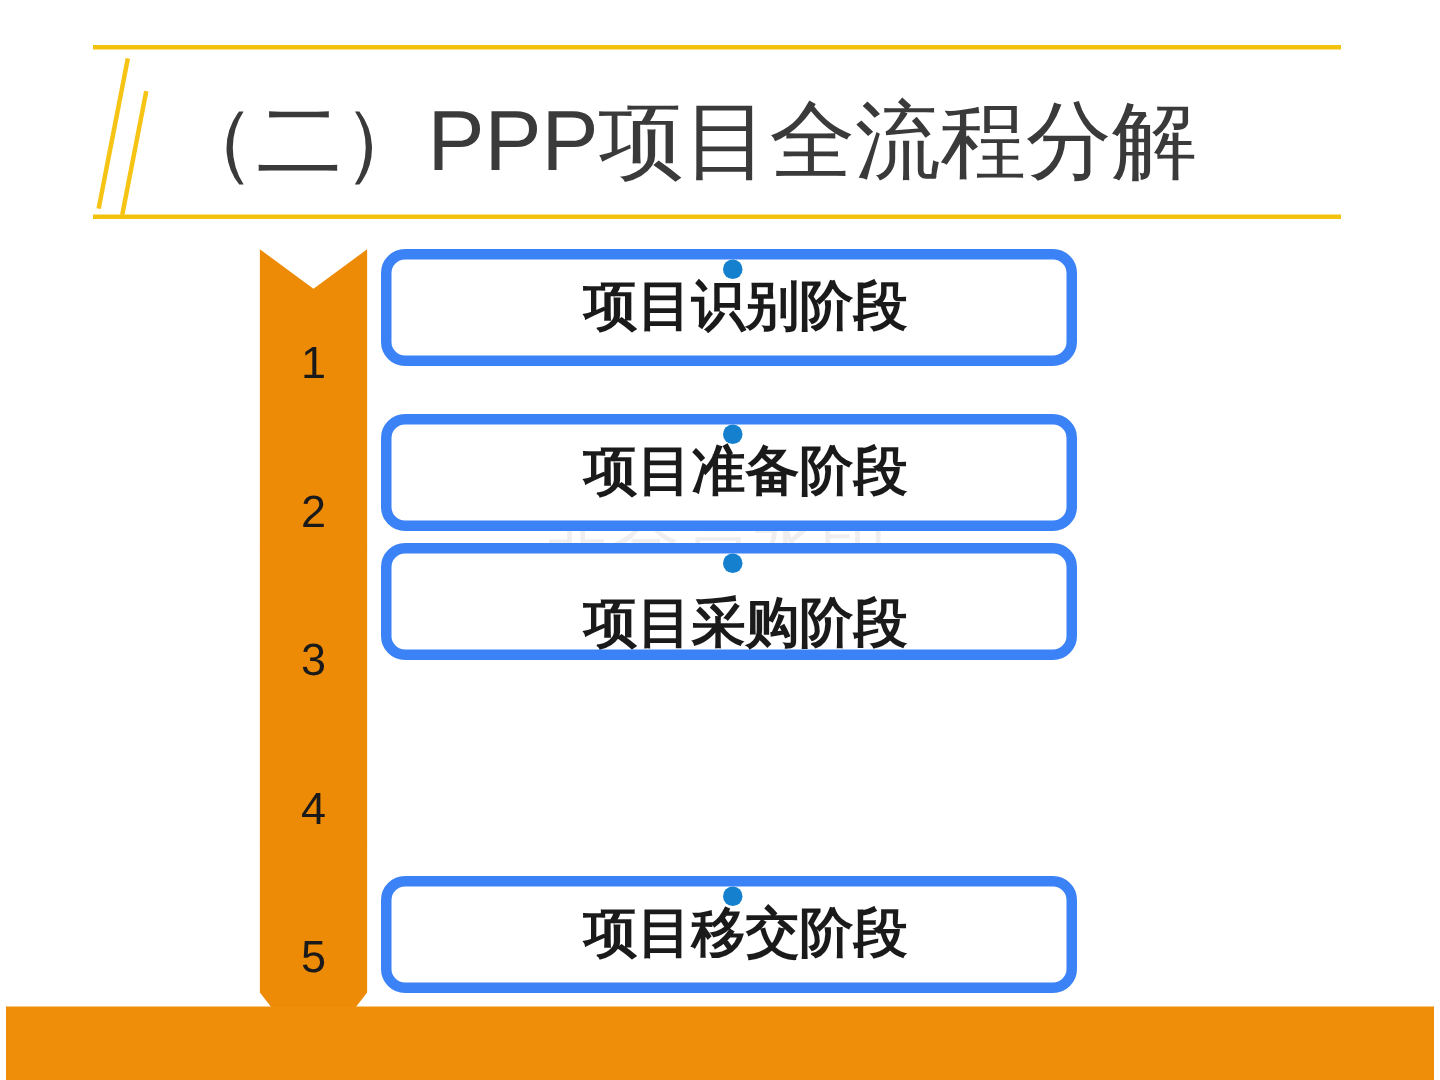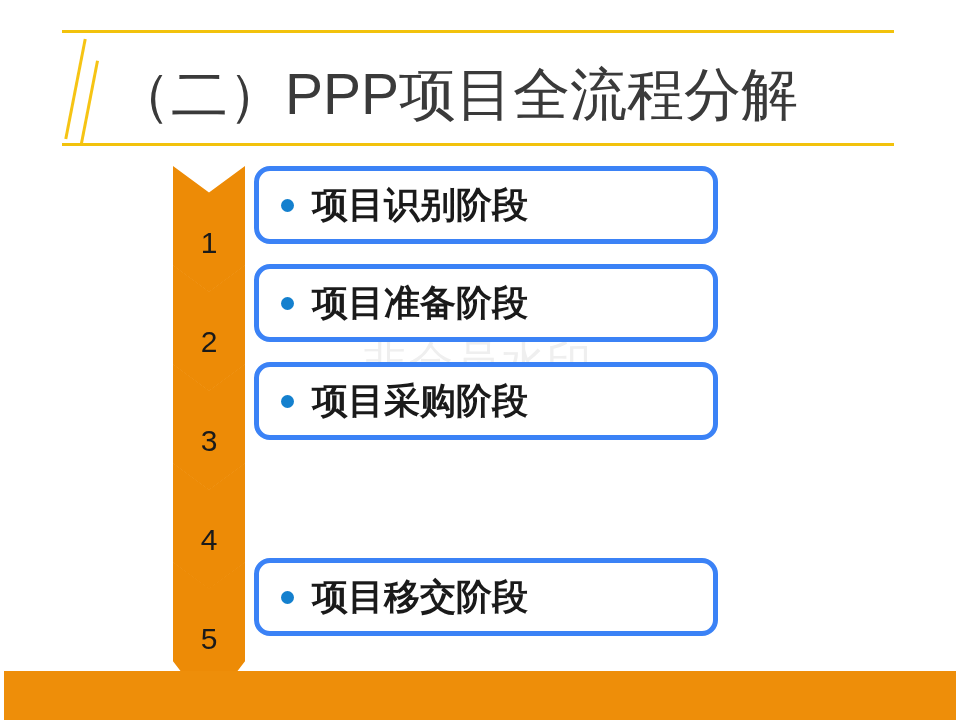--- a/index.html
+++ b/index.html
@@ -117,32 +117,33 @@
   .n4 { top: 359px; }
   .n5 { top: 458px; }
 
   
   .box {
     position: absolute;
     left: 254px;
     width: 464px;
     height: 78px;
     box-sizing: border-box;
-    border: 5px solid #3b82f6;
+    border: 7px solid #3b82f6;
     border-radius: 16px;
     background: #ffffff;
     display: flex;
     align-items: center;
     padding-left: 22px;
+    flex-direction: column;
   }
   .box.b1 { top: 166px; }
-  .box.b2 { top: 264px; }
-  .box.b3 { top: 362px; }
+  .box.b2 { top: 276px; }
+  .box.b3 { top: 362px; justify-content: space-between; }
   .box.b4 { top: 460px; }
-  .box.b5 { top: 558px; border-radius: 16px; }
+  .box.b5 { top: 584px; border-radius: 16px; }
 
   .bullet {
     width: 13px;
     height: 13px;
     border-radius: 50%;
     background: #1480CE;
     flex: 0 0 auto;
     margin-right: 18px;
   }
   .box-label {

